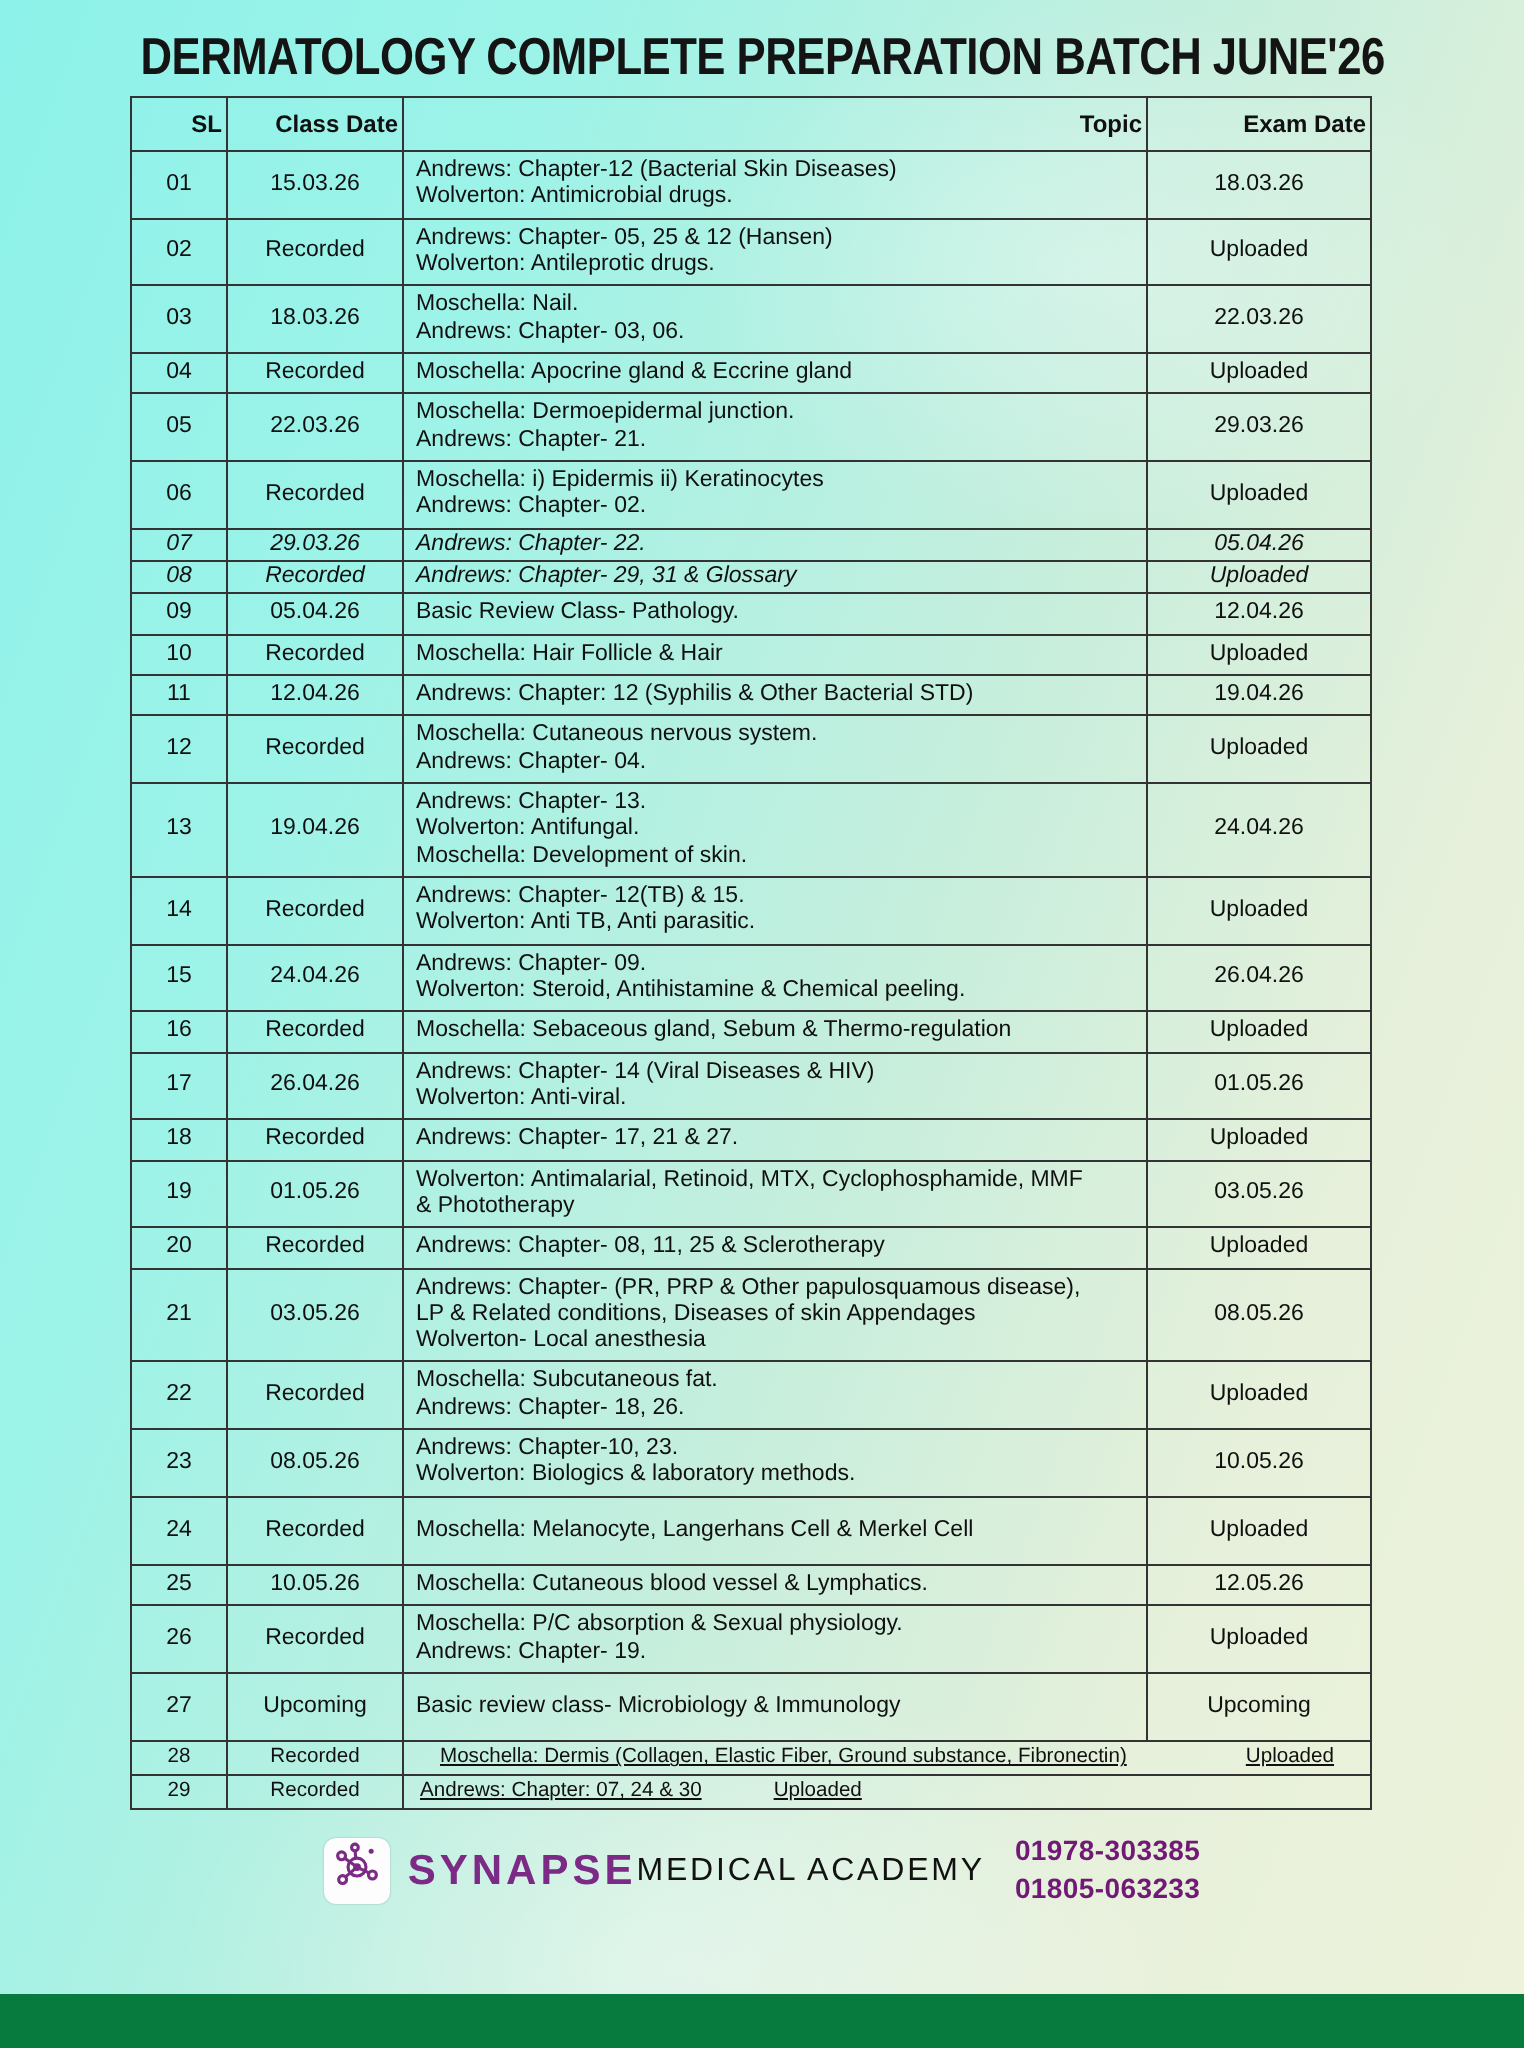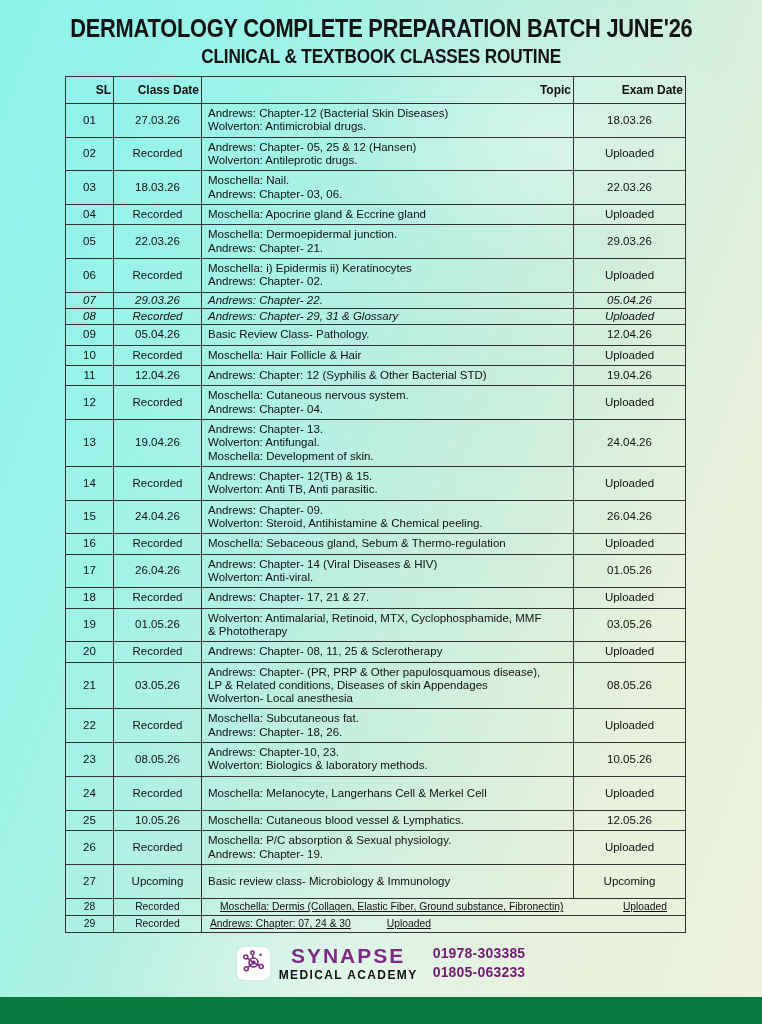--- a/index.html
+++ b/index.html
@@ -38,58 +38,55 @@
   .merged-wrap{ display:flex; align-items:center;text-decoration:underline; }
   .merged-right{ justify-content:space-between; padding-left:12px; padding-right:14px; }
   .merged-inline{ justify-content:flex-start; gap:36px; padding-left:2px; }
   .footer{
     display:flex; justify-content:center; align-items:center; gap:9px; margin-top:11px;
   }
   .logo-box{
     width:33px; height:33px; background:#fcfdfc; border-radius:6px;
     display:flex; align-items:center; justify-content:center; box-shadow:0 0 1px rgba(0,0,0,0.25);
   }
-  .brand-col{ display:flex; flex-direction:column; align-items:center; }
+  .brand-col{ display:flex; flex-direction:row; align-items:flex-start; }
   .brand-name{ font-size:21px; font-weight:bold; color:#7b2a85; letter-spacing:2px; line-height:1; }
-  .brand-sub{ font-size:12px; font-weight:bold; color:#121212; letter-spacing:1.4px; line-height:1; margin-top:3px; }
+  .brand-sub{ font-size:16px; font-weight:normal; color:#121212; letter-spacing:1.4px; line-height:1; margin-top:3px; }
   .phones{ display:flex; flex-direction:column; margin-left:6px; }
   .phone{ font-size:14px; font-weight:bold; color:#701a75; line-height:1.35; letter-spacing:0.2px; }
   .bottom-bar{ position:absolute; left:0; bottom:0; width:762px; height:27px; background:#077a3d; }
 </style>
 </head>
 <body>
 
 <div>
 
   <div class="title">
     <span class="title-inner">DERMATOLOGY COMPLETE PREPARATION BATCH JUNE'26</span>
-  </div>
-  <div class="subtitle">
-    <span class="subtitle-inner">CLINICAL &amp; TEXTBOOK CLASSES ROUTINE</span>
   </div>
 
   <table class="routine">
     <colgroup>
       <col style="width:48px">
         <col style="width:88px">
         <col style="width:372px">
         <col style="width:112px">
     </colgroup>
     <thead>
       <tr>
         <th>SL</th>
         <th>Class Date</th>
         <th>Topic</th>
         <th>Exam Date</th>
       </tr>
     </thead>
     <tbody>
         <tr class="normal">
           <td class="center">01</td>
-          <td class="center">27.03.26</td>
+          <td class="center">15.03.26</td>
           <td class="topic-cell">
             <div>Andrews: Chapter-12 (Bacterial Skin Diseases)</div>
             <div>Wolverton: Antimicrobial drugs.</div>
           </td>
           <td class="center">18.03.26</td>
         </tr>
         <tr class="normal">
           <td class="center">02</td>
           <td class="center">Recorded</td>
           <td class="topic-cell">

